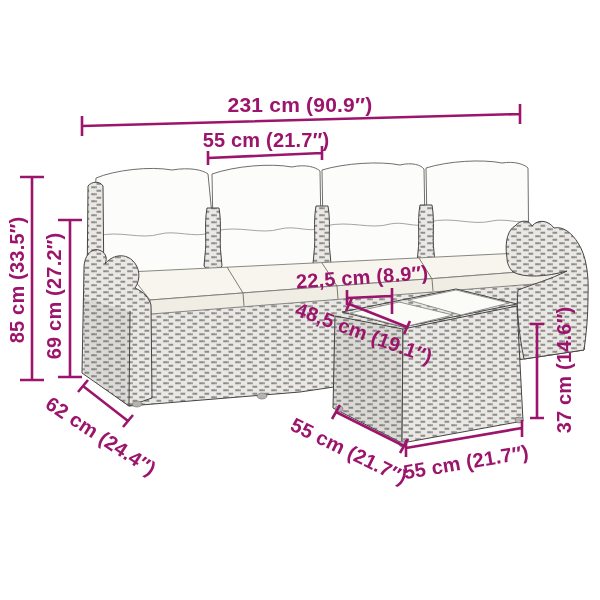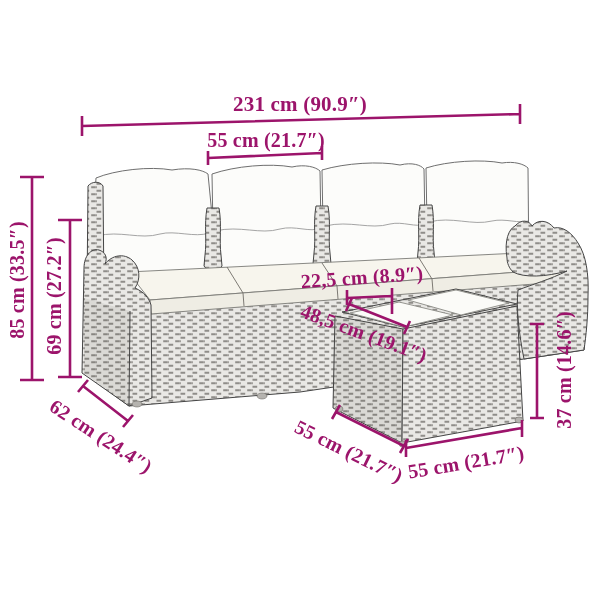--- a/index.html
+++ b/index.html
@@ -1,20 +1,20 @@
 <!DOCTYPE html>
 <html style="--accent: #9C146B; --bg: #FFFFFF;"><head>
 <meta charset="utf-8">
 <style>
   :root { --accent:#9C146B; --bg:#FFFFFF; }
   html,body { margin:0; padding:0; background:#fff; }
   .stage {
     width:600px; height:600px; background:var(--bg);
     position:relative; overflow:hidden;
-    font-family:Liberation Serif, serif;
+    font-family:Liberation Sans, sans-serif;
   }
   svg { display:block; }
   .rattan { fill:url(#weave); stroke:#454545; stroke-width:1; stroke-linejoin:round; }
   .tint   { fill:rgba(70,64,58,0.09); stroke:none; }
   .pillow { fill:#fcfcfa; stroke:#6f6f6f; stroke-width:1; stroke-linejoin:round; }
   .crease { fill:none; stroke:#9a9a9a; stroke-width:0.9; }
   .cushion-top   { fill:#f7f5ed; stroke:#7b7b76; stroke-width:0.9; stroke-linejoin:round; }
   .cushion-front { fill:#efede4; stroke:#7b7b76; stroke-width:0.9; stroke-linejoin:round; }
   .slat { fill:#fbfbf8; stroke:#8a8a85; stroke-width:0.9; }
   .seam { stroke:#6f6c67; stroke-width:0.9; fill:none; }

